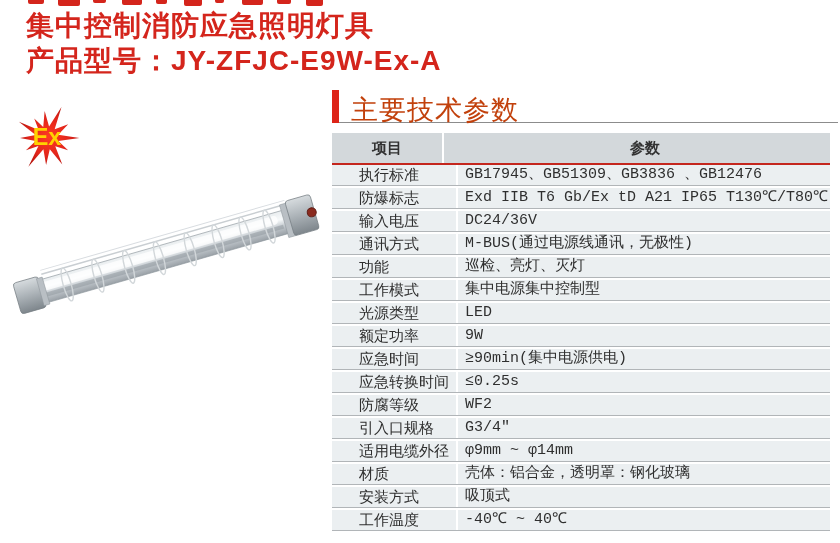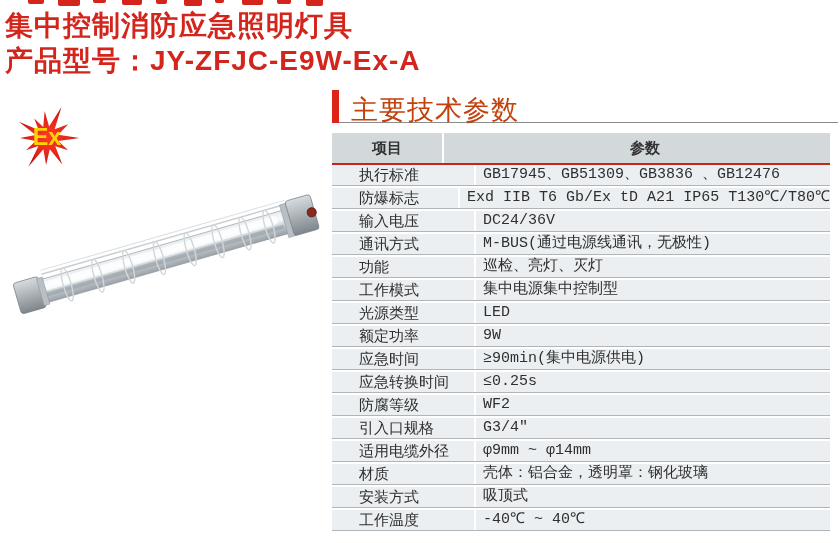--- a/index.html
+++ b/index.html
@@ -7,21 +7,21 @@
     width:840px;height:543px;position:relative;background:#ffffff;
     font-family:"Liberation Sans","DejaVu Sans",sans-serif;
     overflow:hidden;color:#2f2f2f;
   }
   
   .top-frags{position:absolute;top:0;left:28px;height:7px;width:300px;overflow:hidden;}
   .frag{display:inline-block;background:var(--title-red,#d4251c);vertical-align:top;border-radius:0 0 2px 2px;}
 
   
   .title-block{
-    position:absolute;left:5px;top:8px;
+    position:absolute;left:26px;top:8px;
     color:var(--title-red,#d4251c);font-weight:bold;
   }
   .title-line{font-size:28px;line-height:35px;letter-spacing:1px;white-space:nowrap;}
 
   
   .ex-logo{position:absolute;left:8px;top:102px;}
   .ex-text{font-family:"Liberation Sans",sans-serif;font-weight:bold;fill:#ffd200;}
 
   
   .lamp{position:absolute;left:2px;top:192px;}
@@ -40,21 +40,21 @@
     border-bottom:2px solid var(--red-rule,#c4261d);
     font-weight:bold;color:#313131;
   }
   .th-item{width:112px;text-align:center;border-right:2px solid #ffffff;box-sizing:border-box;}
   .th-value{flex:1;text-align:center;padding-left:16px;}
   .t-row{
     display:flex;height:20px;line-height:20px;
     background:var(--row-bg,#ebeff1);
     border-bottom:1px solid #b1b5b8;margin-bottom:2px;
   }
-  .cell-item{width:144px;padding-left:27px;box-sizing:border-box;border-right:2px solid #ffffff;white-space:nowrap;}
+  .cell-item{width:126px;padding-left:27px;box-sizing:border-box;border-right:2px solid #ffffff;white-space:nowrap;}
   .cell-value{flex:1;padding-left:7px;white-space:nowrap;font-family:Liberation Mono, monospace;}
 </style>
 </head>
 <body>
 
 <div class="top-frags">
   <span class="frag" style="width:16px;height:4px;margin-right:10px;"></span>
   <span class="frag" style="width:22px;height:6px;margin-right:8px;"></span>
   <span class="frag" style="width:13px;height:3px;margin-right:12px;"></span>
   <span class="frag" style="width:20px;height:5px;margin-right:9px;"></span>

